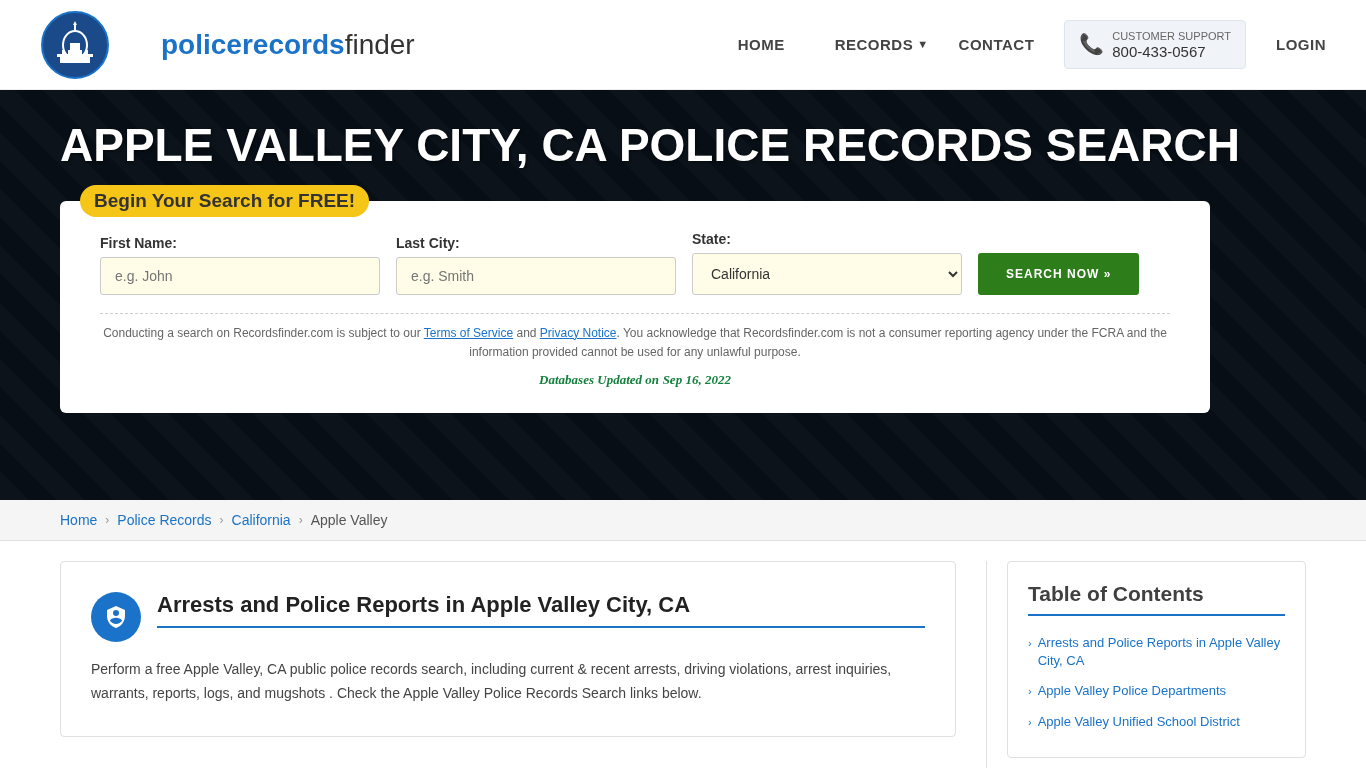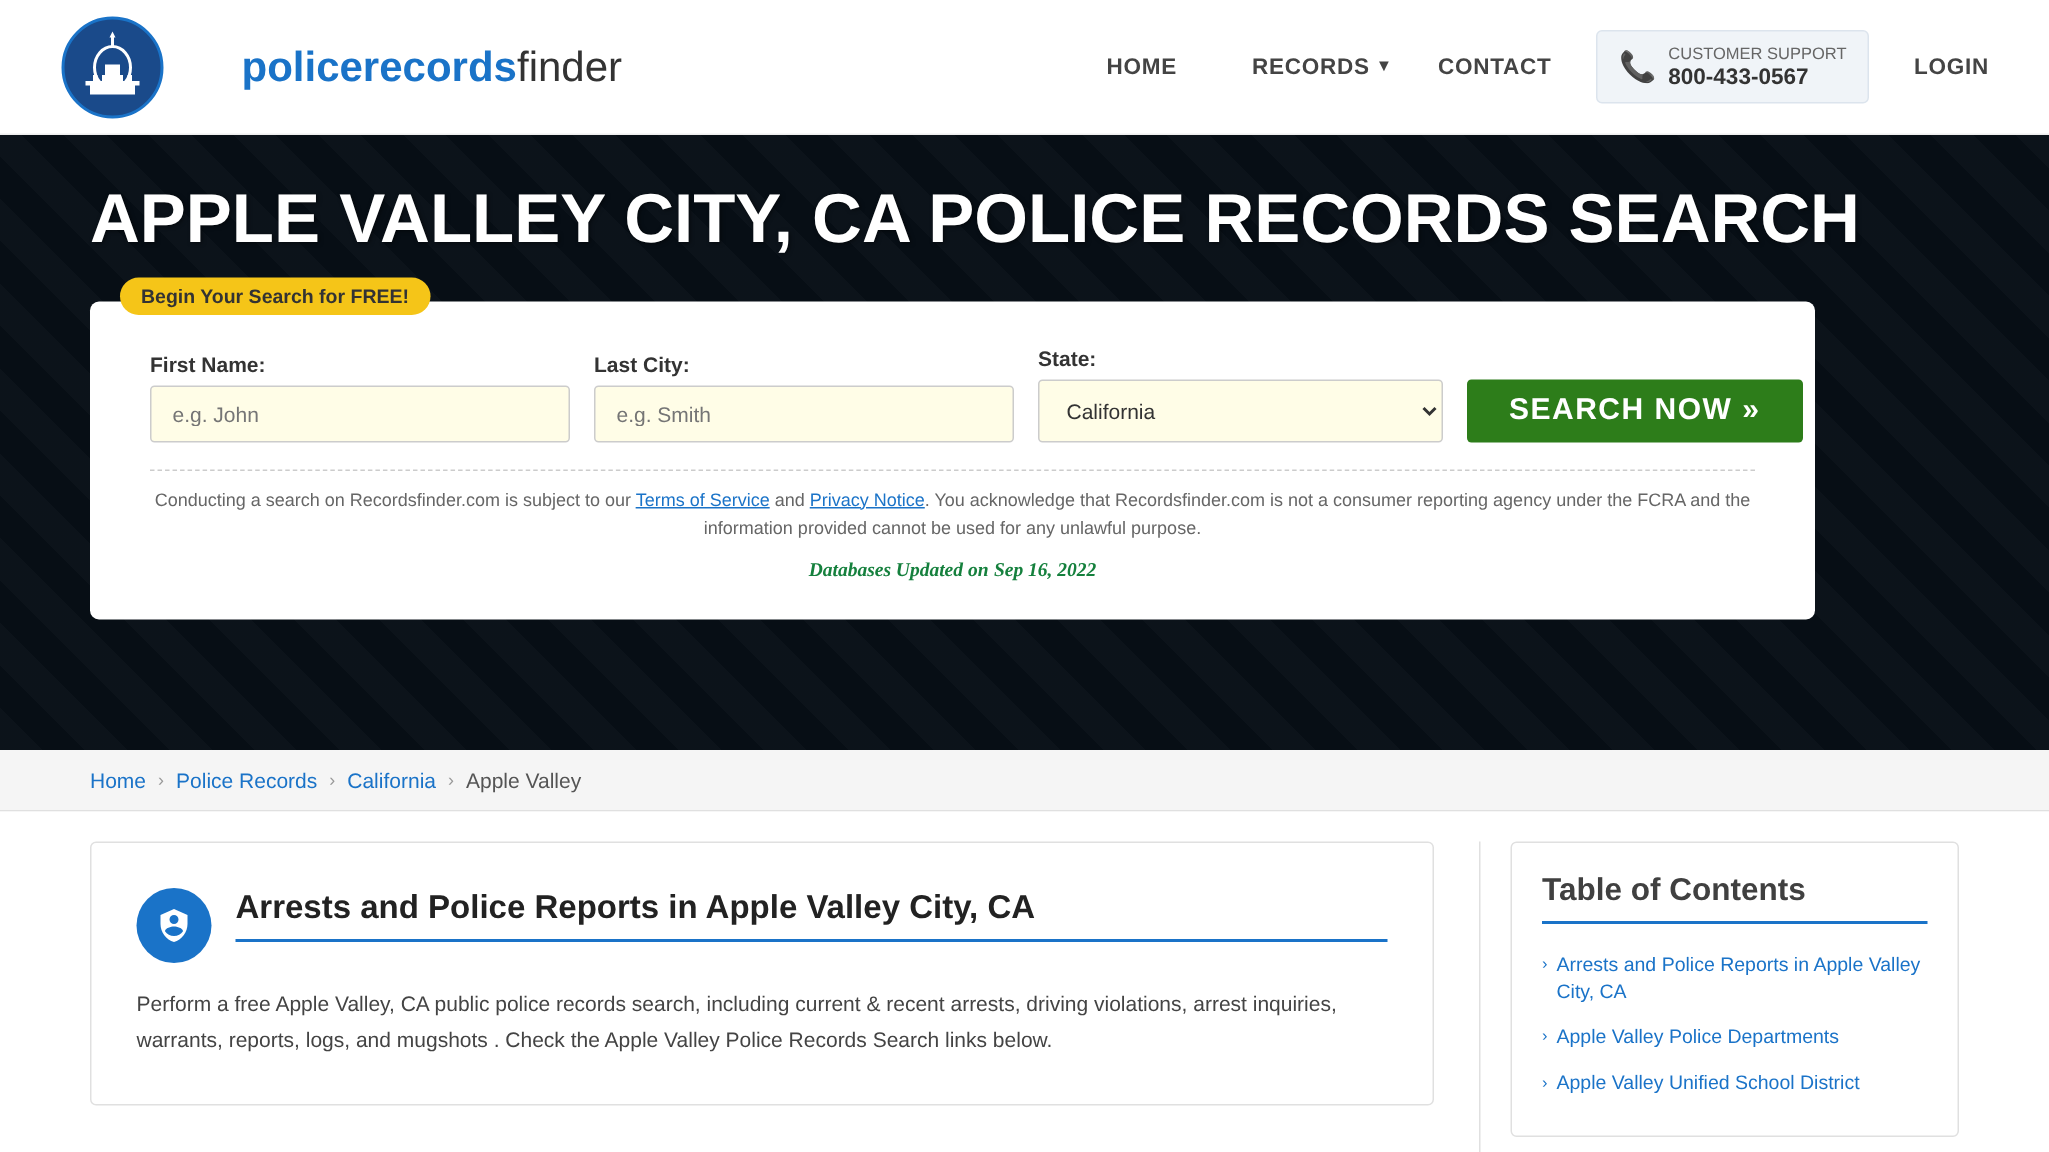--- a/index.html
+++ b/index.html
@@ -69,21 +69,21 @@
       font-size: 20px;
       color: #1a73c8;
     }
     .support-text {
       font-size: 11px;
       color: #666;
       line-height: 1.3;
     }
     .support-number {
       font-size: 15px;
-      font-weight: 700;
+      font-weight: 400;
       color: #333;
     }
     .login-btn {
       font-size: 15px;
       font-weight: 700;
       color: #444;
       cursor: pointer;
       letter-spacing: 0.5px;
     }
 
@@ -124,21 +124,21 @@
       padding: 30px 40px 25px;
       width: 1150px;
       position: relative;
     }
     .free-badge {
       position: absolute;
       top: -16px;
       left: 20px;
       background: #f5c518;
       color: #333;
-      font-size: 13px;
+      font-size: 19px;
       font-weight: 700;
       padding: 5px 14px;
       border-radius: 20px;
     }
     .search-form-row {
       display: flex;
       align-items: flex-end;
       gap: 16px;
       margin-bottom: 18px;
     }
@@ -174,21 +174,21 @@
       cursor: pointer;
       height: 42px;
     }
     .search-btn {
       background: #2d7d1a;
       color: #fff;
       border: none;
       padding: 0 28px;
       height: 42px;
       border-radius: 3px;
-      font-size: 20px;
+      font-size: 12px;
       font-weight: 700;
       cursor: pointer;
       letter-spacing: 1px;
       white-space: nowrap;
       text-align: right;
     }
     .search-disclaimer {
       font-size: 12px;
       color: #666;
       text-align: center;

